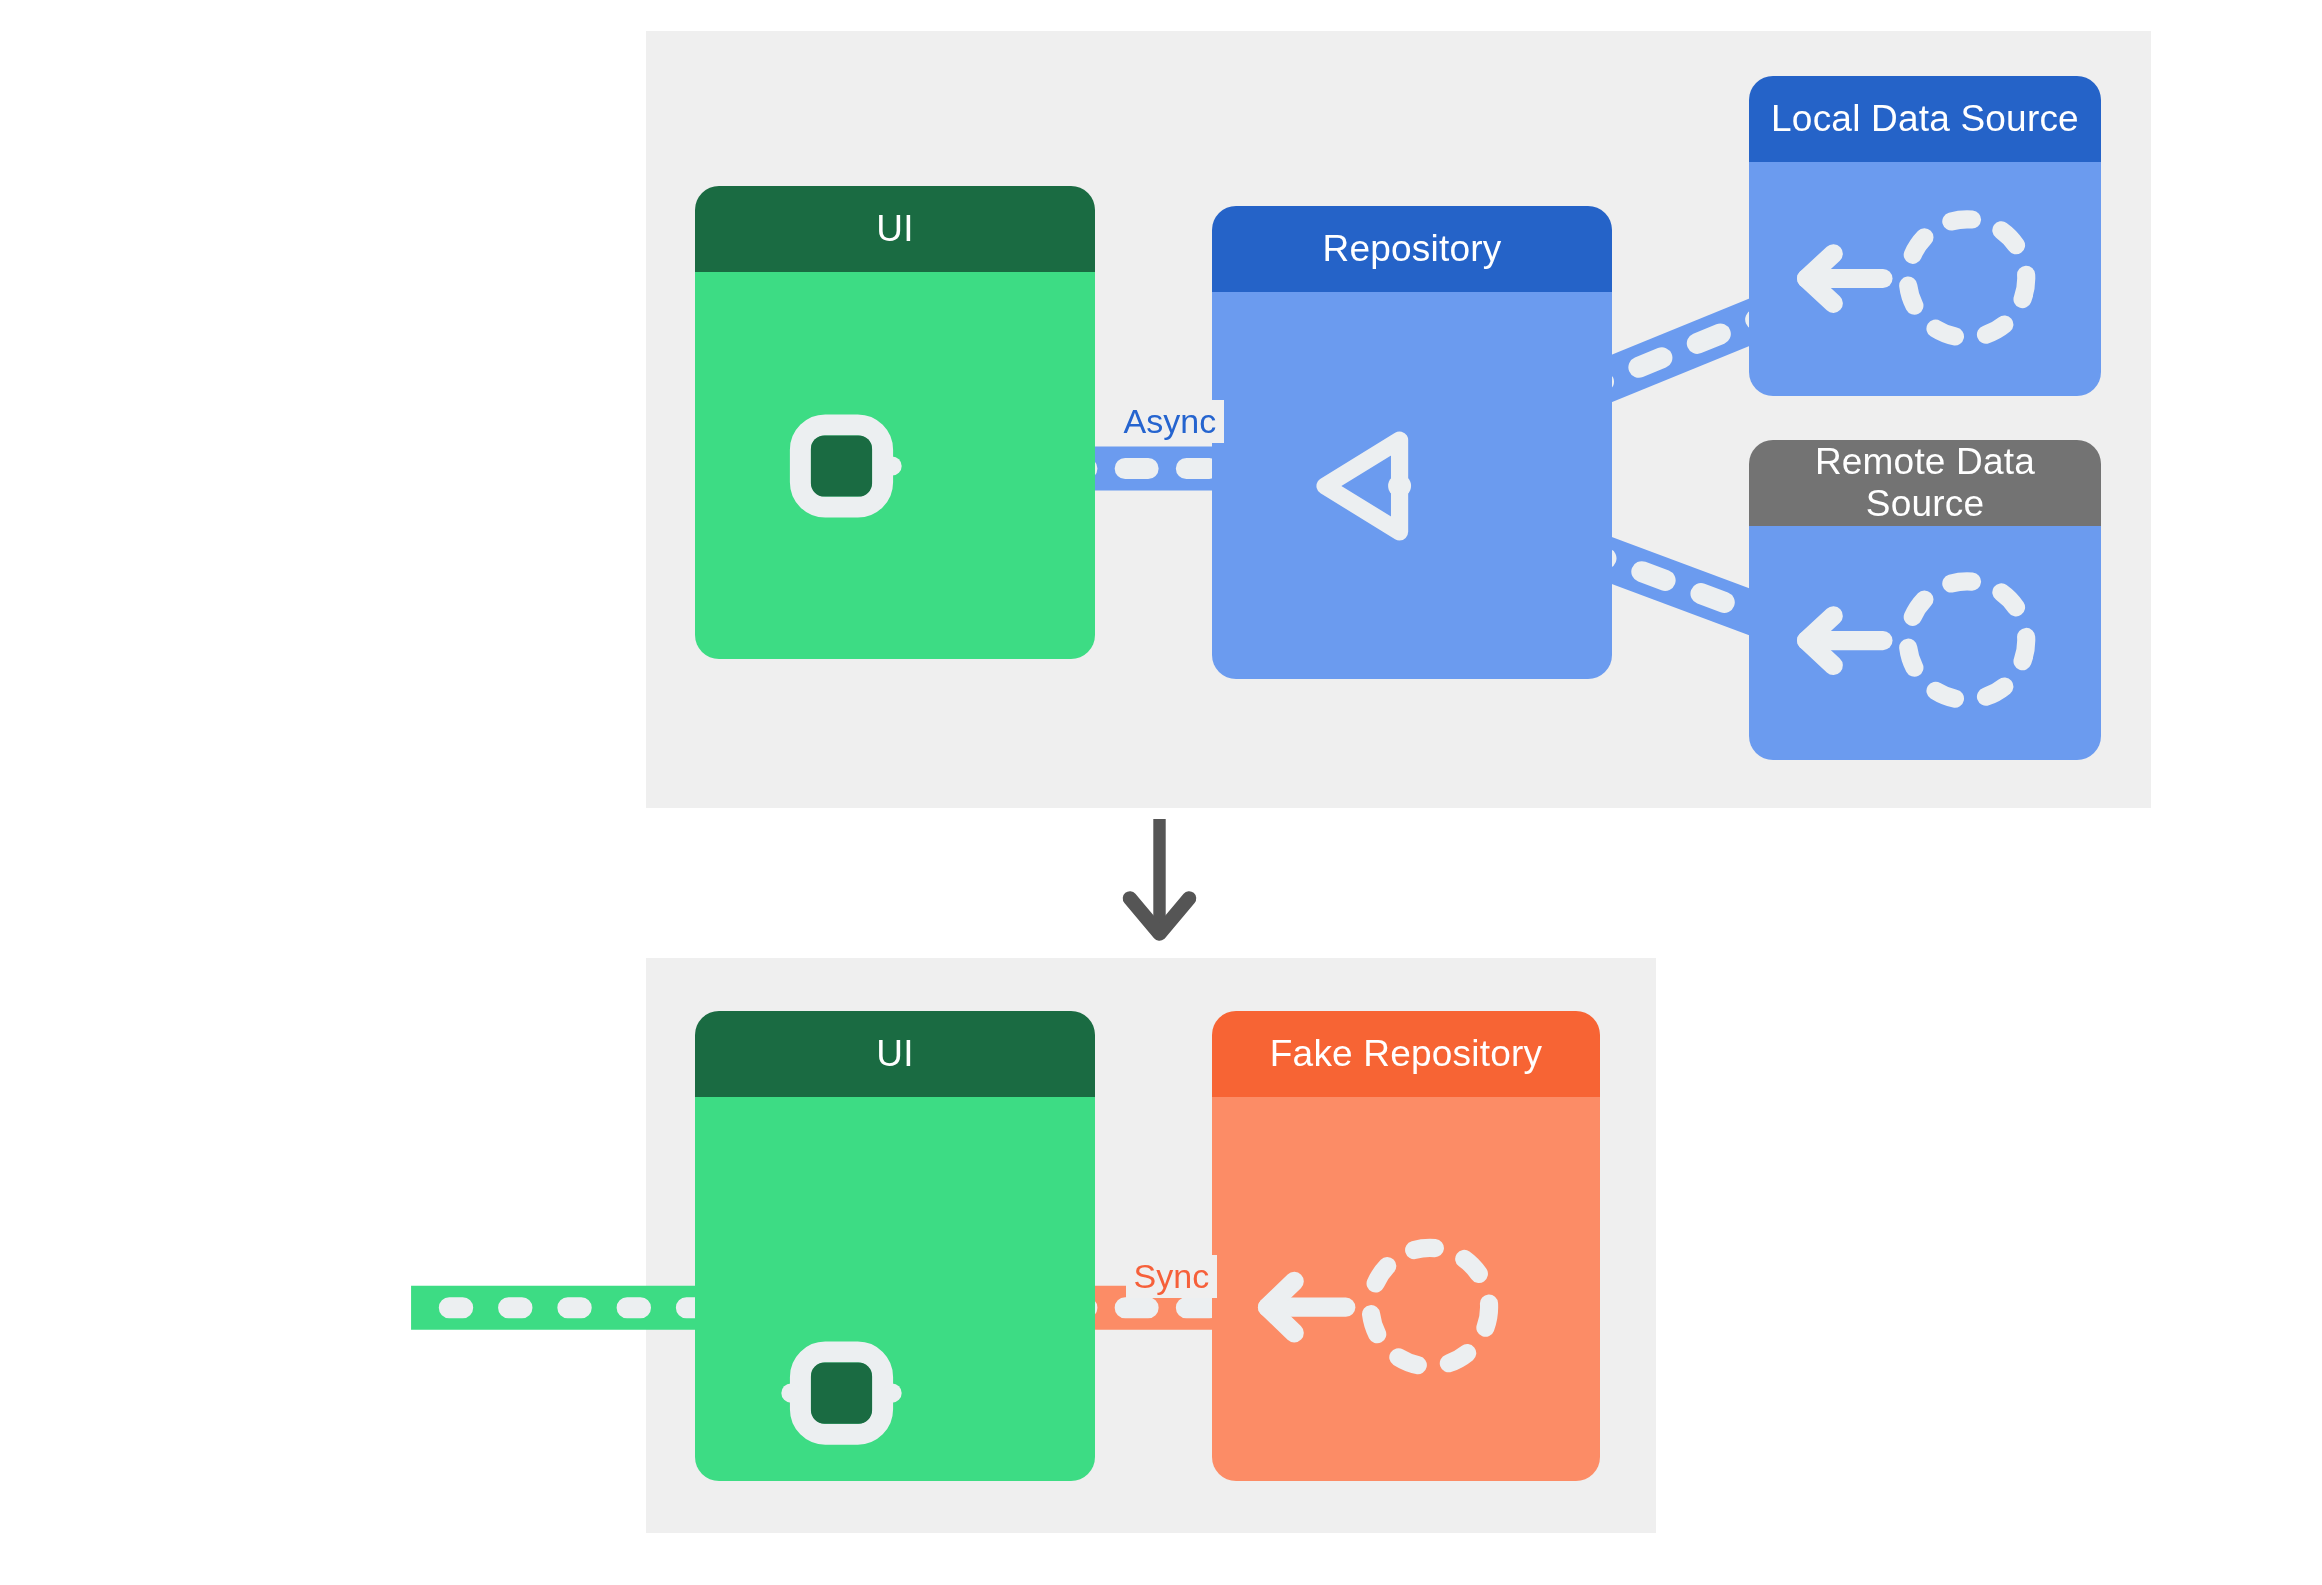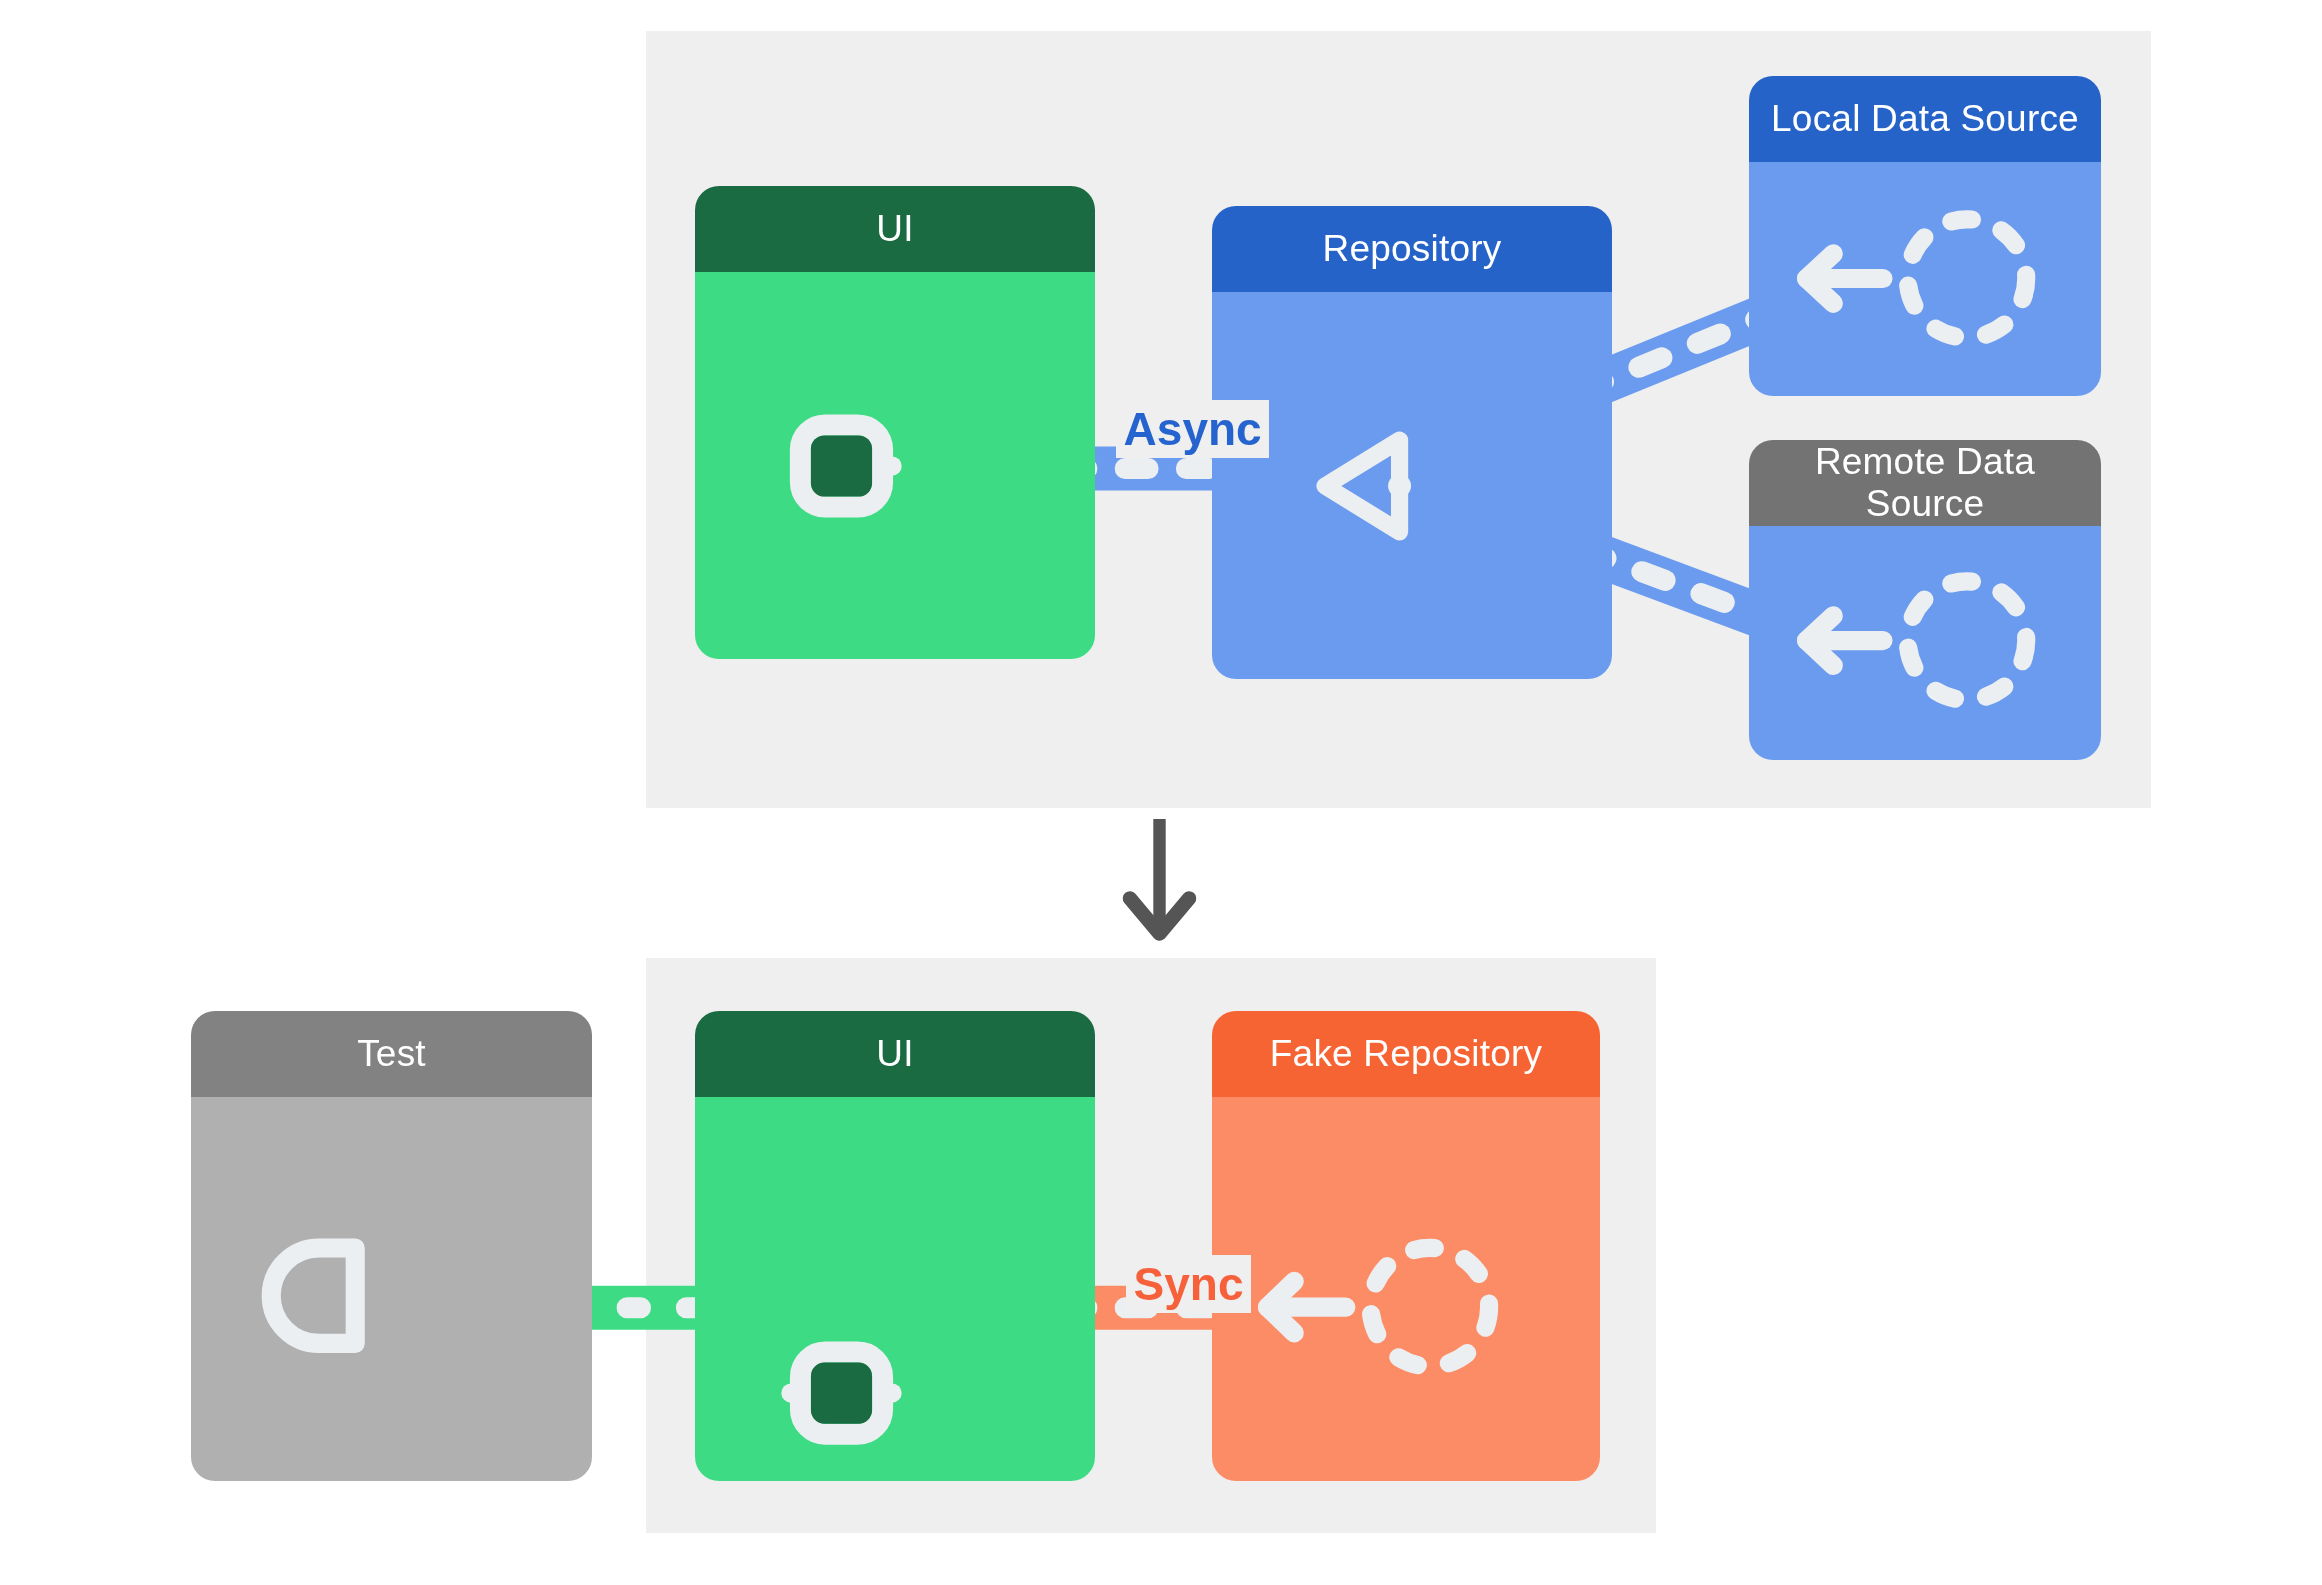--- a/index.html
+++ b/index.html
@@ -8,21 +8,21 @@
   .stage{position:absolute;inset:0;}
   .panel{position:absolute;background:#efefef;}
   .card{position:absolute;border-radius:24px;overflow:hidden;}
   .card-head{position:absolute;left:0;right:0;top:0;height:86px;
              display:flex;align-items:center;justify-content:center;
              color:#ffffff;font-size:37px;line-height:44px;text-align:center;
              letter-spacing:0.2px;}
   .card-head.two-line{font-size:37px;line-height:42px;padding:0 9.6px;}
   .card-body{position:absolute;left:0;right:0;top:86px;bottom:0;}
   .svgfull{position:absolute;inset:0;width:100%;height:100%;overflow:visible;}
-  .edge-label{position:absolute;font-weight:bold;font-size:46px;
+  .edge-label{position:absolute;font-weight:normal;font-size:34px;
               background:#efefef;padding:1.9px 7.6px;white-space:nowrap;text-align:center;}
 </style>
 </head>
 <body>
 
 <div class="stage">
 
   <div class="panel" style="left:646px;top:31px;width:1505px;height:777px;"></div>
 
   <svg class="svgfull" style="left:0;top:0;width:2323px;height:1586px;" viewBox="0 0 2430 1659">
@@ -105,28 +105,20 @@
       <line x1="430" y1="1368" x2="950" y2="1368" stroke="#3ddc84" stroke-width="46"></line>
       <line x1="470" y1="1368" x2="930" y2="1368" stroke="#eceff1" stroke-width="22" stroke-linecap="round" stroke-dasharray="14 48"></line>
     </g>
 
     <g>
       <line x1="940" y1="1368" x2="1420" y2="1368" stroke="#fc8c66" stroke-width="46"></line>
       <line x1="985" y1="1368" x2="1400" y2="1368" stroke="#eceff1" stroke-width="22" stroke-linecap="round" stroke-dasharray="24 40"></line>
     </g>
   </svg>
 
-  <div class="card" style="left:191px;top:1011px;width:401px;height:470px;">
-    <div class="card-head" style="background:#828282;">Test</div>
-    <div class="card-body" style="background:#b0b0b0;">
-      <svg class="svgfull" viewBox="0 0 420 402">
-        <path d="M 172 258 L 134 258 A 50 50 0 0 1 134 158 L 172 158 L 172 258 Z" fill="none" stroke="#eceff1" stroke-width="20" stroke-linejoin="round"></path>
-      </svg>
-    </div>
-  </div>
 
   <div class="card" style="left:695px;top:1011px;width:400px;height:470px;">
     <div class="card-head" style="background:#1a6b42;">UI</div>
     <div class="card-body" style="background:#3ddc84;">
       <svg class="svgfull" viewBox="0 0 418 402">
         <rect x="110" y="267" width="86" height="86" rx="26" fill="none" stroke="#eceff1" stroke-width="22"></rect>
         <rect x="121" y="278" width="64" height="64" rx="14" fill="#1a6b42"></rect>
         <circle cx="206" cy="310" r="10" fill="#eceff1"></circle>
         <circle cx="100" cy="310" r="10" fill="#eceff1"></circle>
       </svg>

